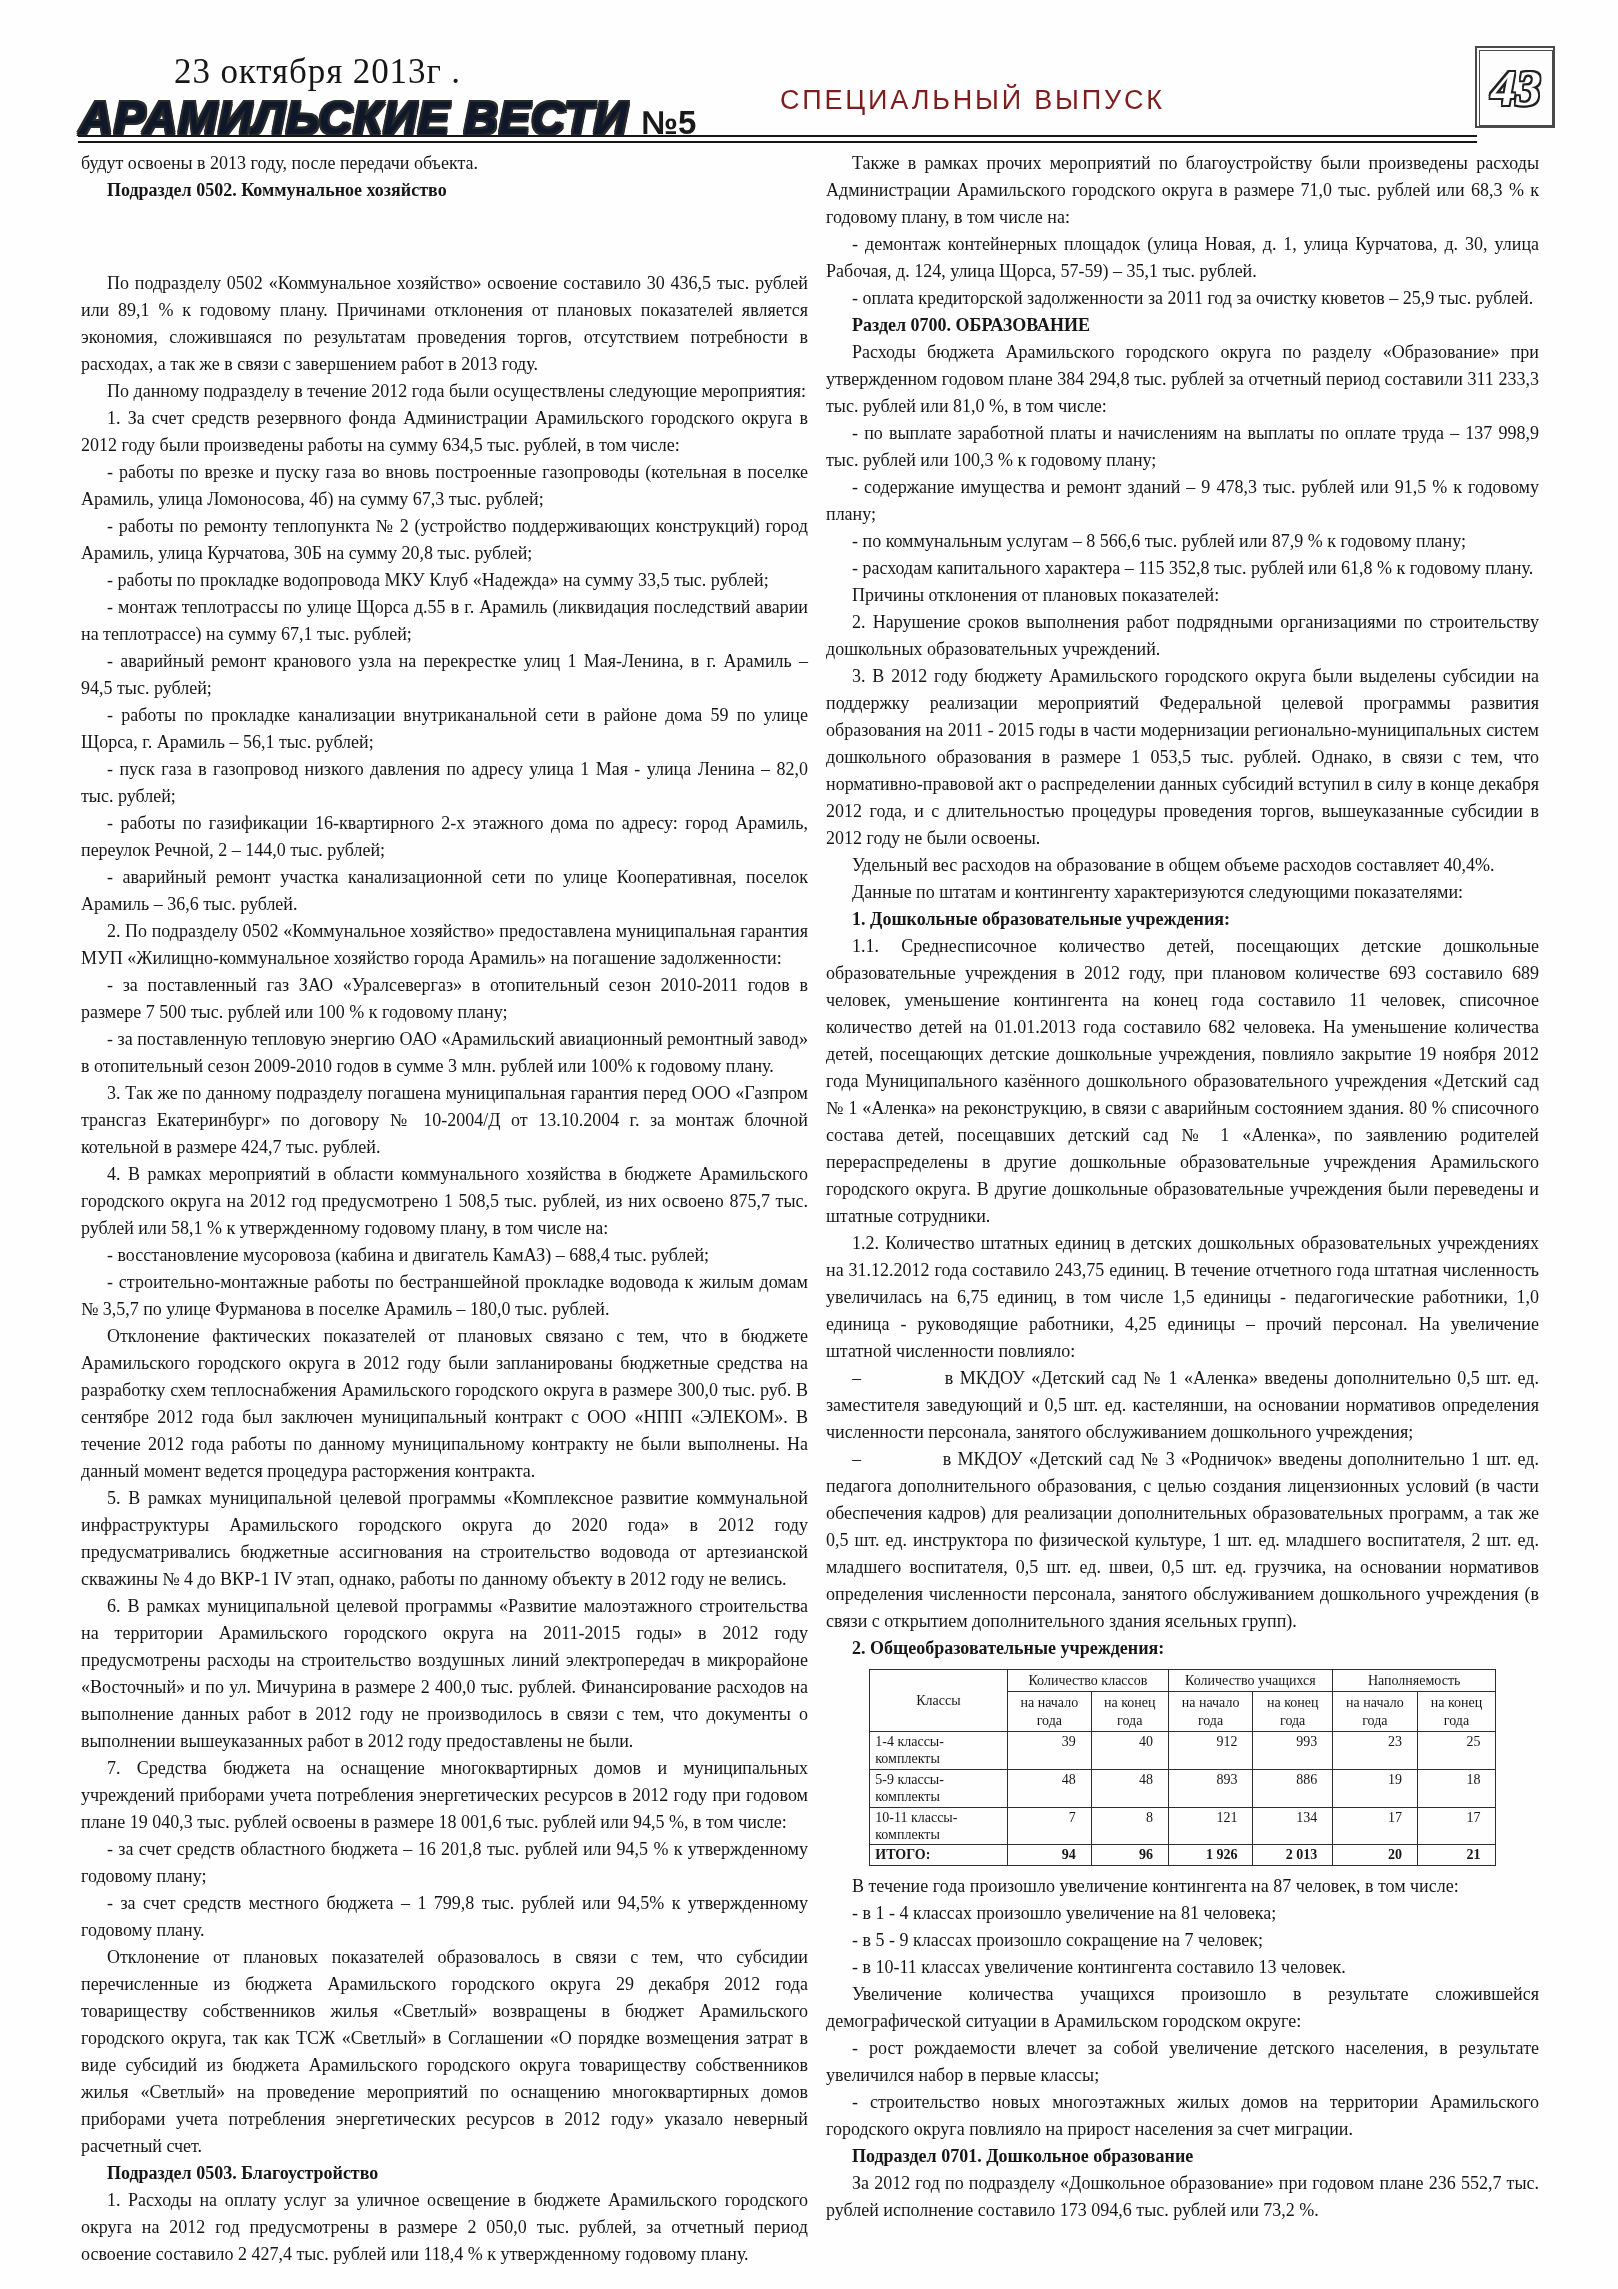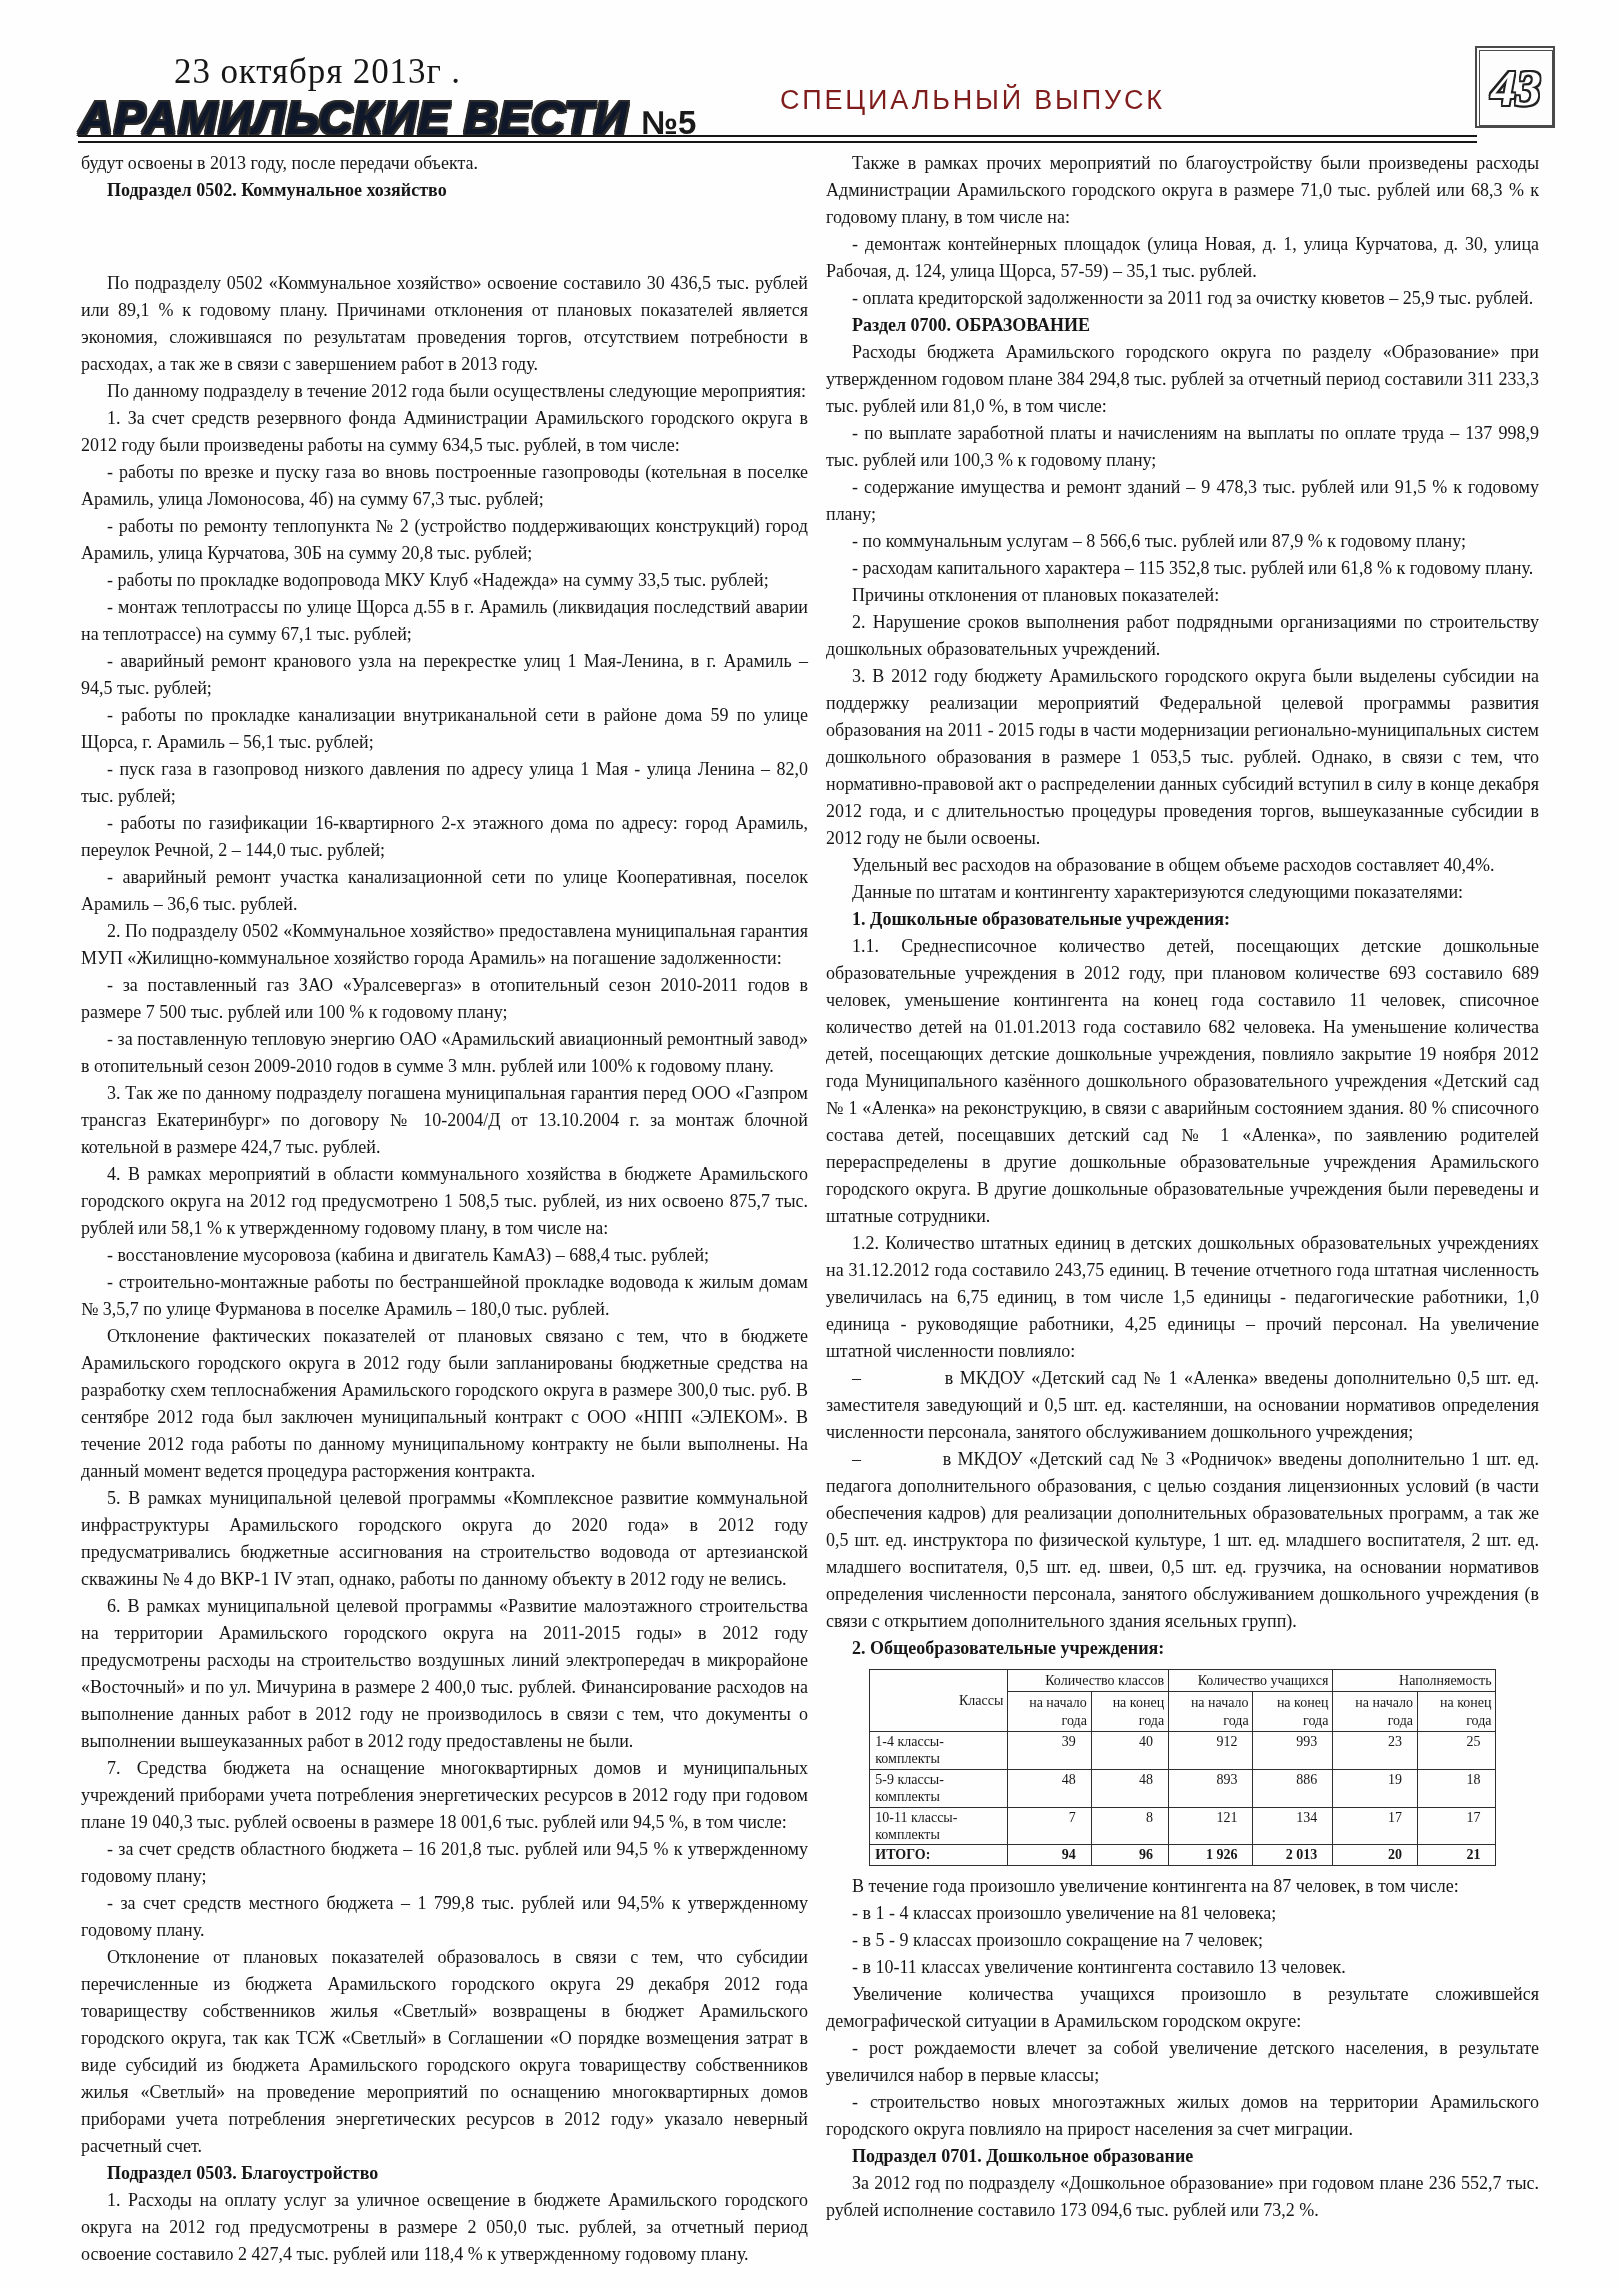--- a/index.html
+++ b/index.html
@@ -41,21 +41,21 @@
   .col{position:absolute;top:150px;font-size:18px;line-height:27px;text-align:justify;}
   .col-left{left:81px;width:727px;}
   .col-right{left:826px;width:713px;}
   p.para{margin:0;text-indent:26px;hyphens:auto;}
   p.b{font-weight:700;}
   p.gap{margin-bottom:66px;}
   p.noind{text-indent:0;}
   
   table{border-collapse:collapse;font-size:14px;line-height:17.5px;text-align:left;}
   td,th{border:1.8px solid #2e2e2e;font-weight:400;vertical-align:top;}
-  thead th{text-align:right;vertical-align:middle;padding:1.8px 3.7px;}
+  thead th{text-align:center;vertical-align:middle;padding:1.8px 3.7px;}
   .t1{width:88%;margin:7.4px auto 7.4px auto;}
   .t1 td{padding:0.9px 5.5px;}
   .t1 .lbl{text-align:left;}
   .t1 .num{text-align:right;padding-right:14.8px;white-space:nowrap;}
   .t1 .total td{font-weight:700;}
 </style>
 </head>
 <body>
 
 <div class="page">

